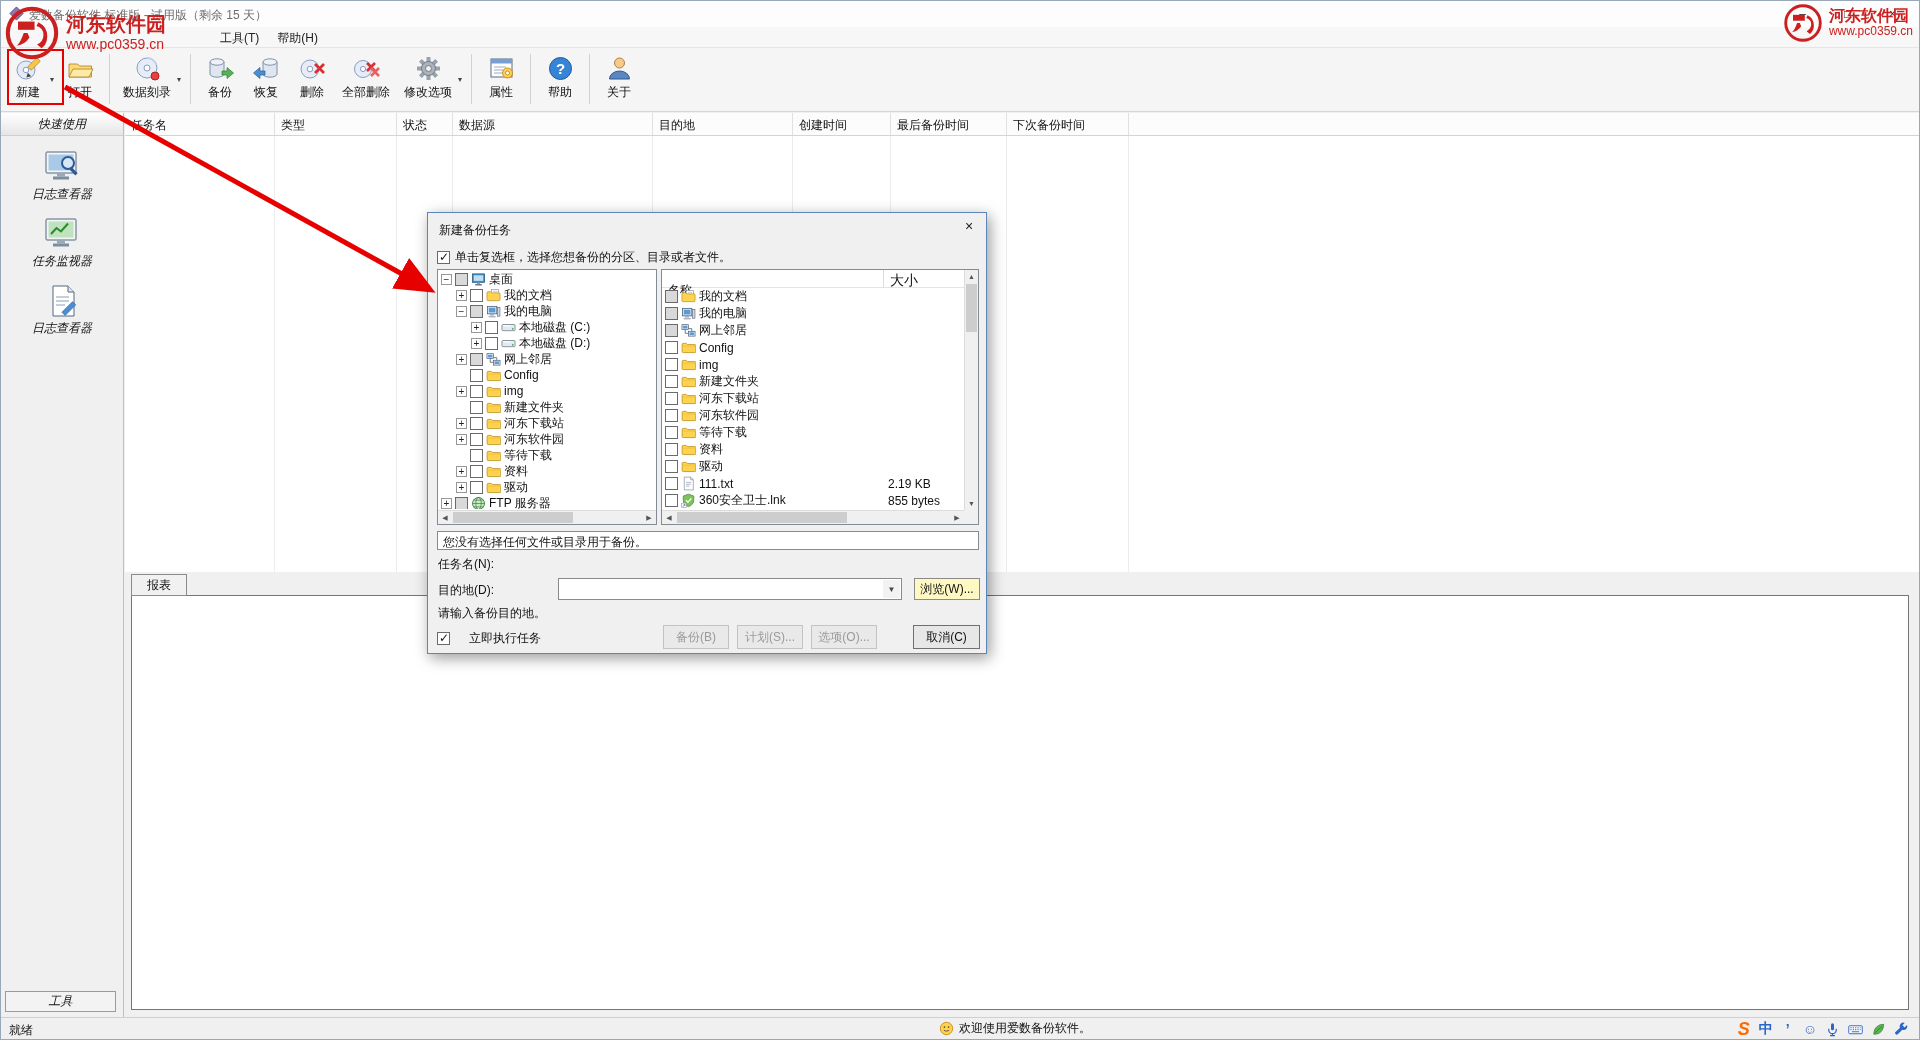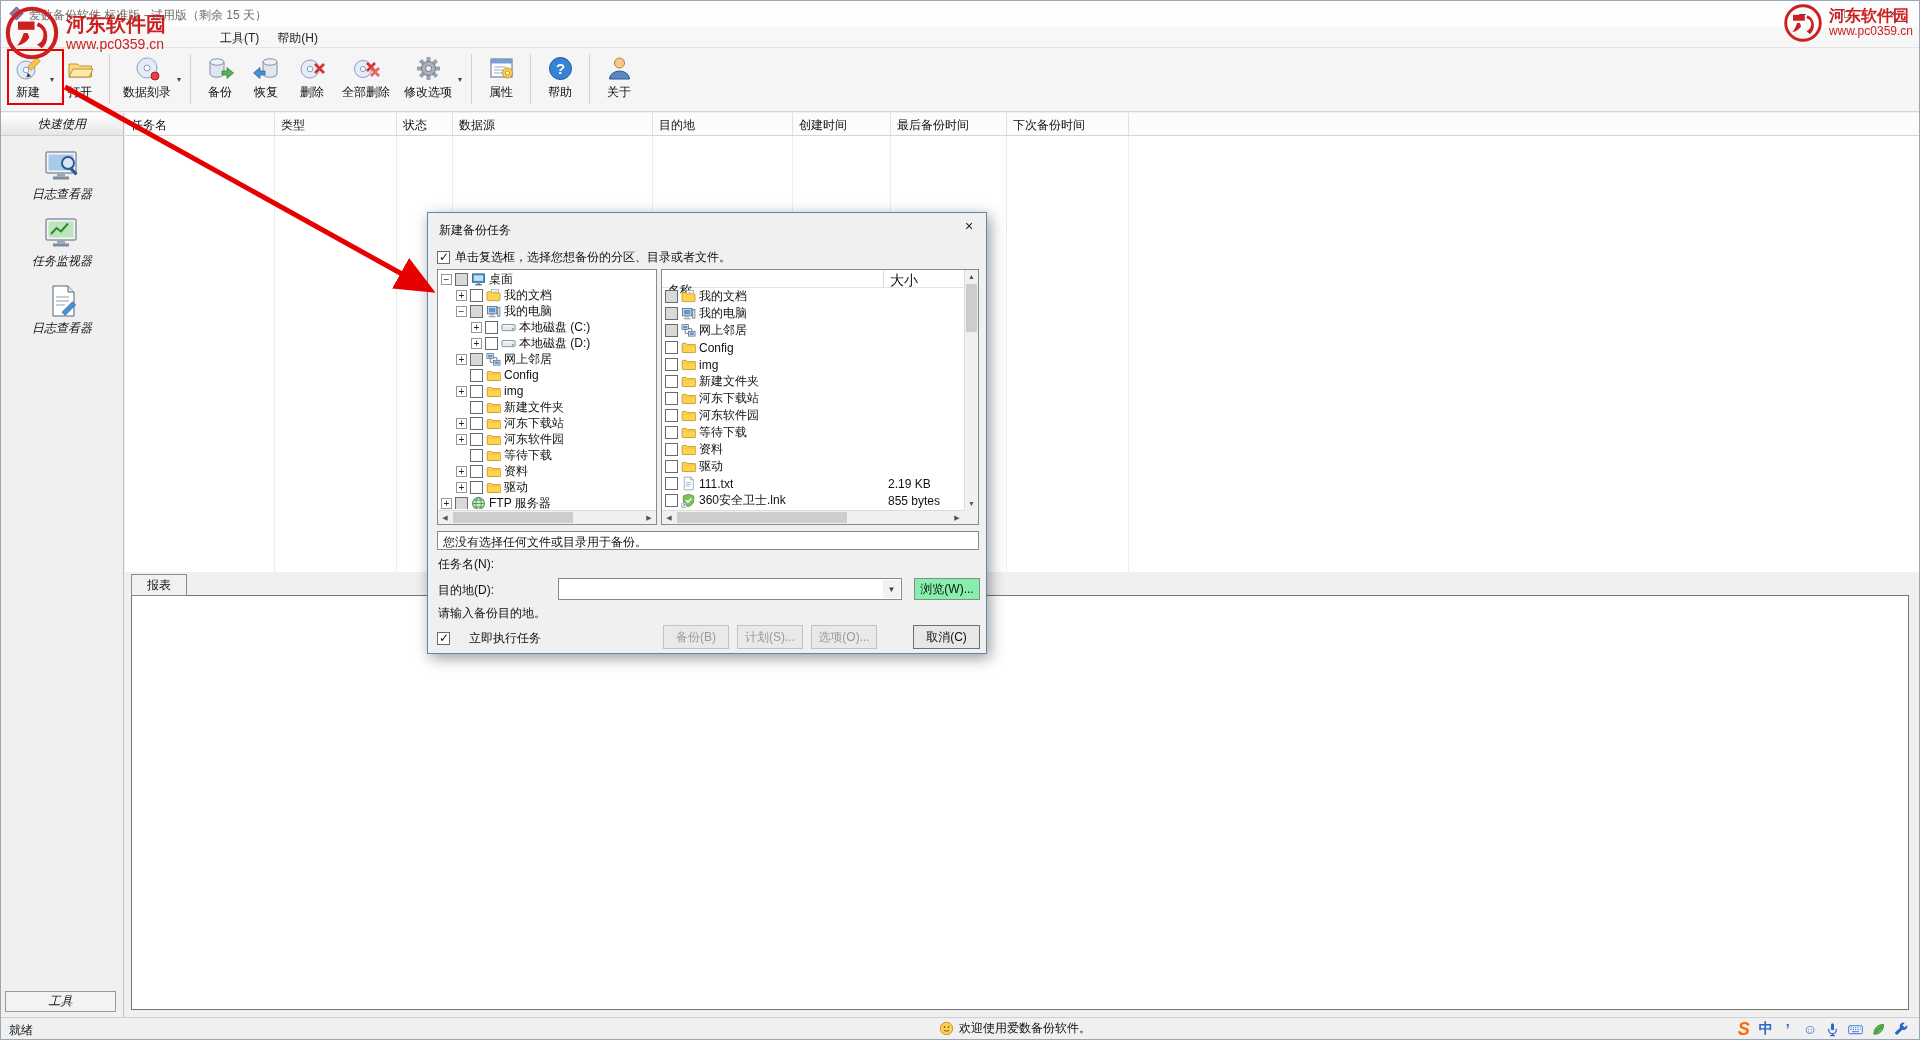--- a/index.html
+++ b/index.html
@@ -118,21 +118,21 @@
   .vtrack { flex:1 1 auto; width:14px; }
   .corner { position:absolute; right:0; bottom:0; width:14px; height:14px; background:#f0f0f0; }
 
   .sel-msg { position:absolute; left:9px; top:318px; width:542px; height:19px; border:1px solid #848b94; background:#fff; font-size:12px; padding:2px 0 0 5px; }
   .frow-label { position:absolute; font-size:12px; }
   .task-input { position:absolute; left:130px; top:339px; width:421px; height:22px; background:#fff; border:1px solid #2f7bd6; padding:2px; font-size:12px; }
   .task-sel { background:#3399ff; color:#fff; padding:1px 2px; }
   .dest-combo { position:absolute; left:130px; top:365px; width:344px; height:22px; background:#fff; border:1px solid #8a8a8a; }
   .combo-value { position:absolute; left:4px; top:3px; right:20px; overflow:hidden; }
   .combo-arrow { position:absolute; right:1px; top:1px; bottom:1px; width:17px; background:#f2f2f2; text-align:center; line-height:19px; font-size:8px; color:#444; }
-  .browse-btn { position:absolute; left:486px; top:365px; width:66px; height:22px; background:#86efac; border:1px solid #8a8a8a; text-align:center; line-height:20px; font-size:12px; }
+  .browse-btn { position:absolute; left:486px; top:365px; width:66px; height:22px; background:#fef9c3; border:1px solid #8a8a8a; text-align:center; line-height:20px; font-size:12px; }
   .dlg-hint { position:absolute; left:10px; top:392px; font-size:12px; }
   .run-now { position:absolute; left:9px; top:417px; display:flex; align-items:center; gap:19px; font-size:12px; }
   .dialog-buttons { position:absolute; left:0; top:412px; width:100%; height:26px; }
   .dbtn { position:absolute; height:24px; font-size:12px; font-family:inherit; background:#e7e7e7; border:1px solid #a9a9a9; color:#111; }
   .dbtn.disabled { background:#e9e9e9; border-color:#c3c3c3; color:#9a9a9a; }
   .dbtn-backup { left:235px; width:66px; }
   .dbtn-schedule { left:309px; width:66px; }
   .dbtn-options { left:383px; width:66px; }
   .dbtn-cancel { left:485px; width:67px; border-color:#707070; }
   .arrow-line { stroke:#e60000; stroke-width:5; }

